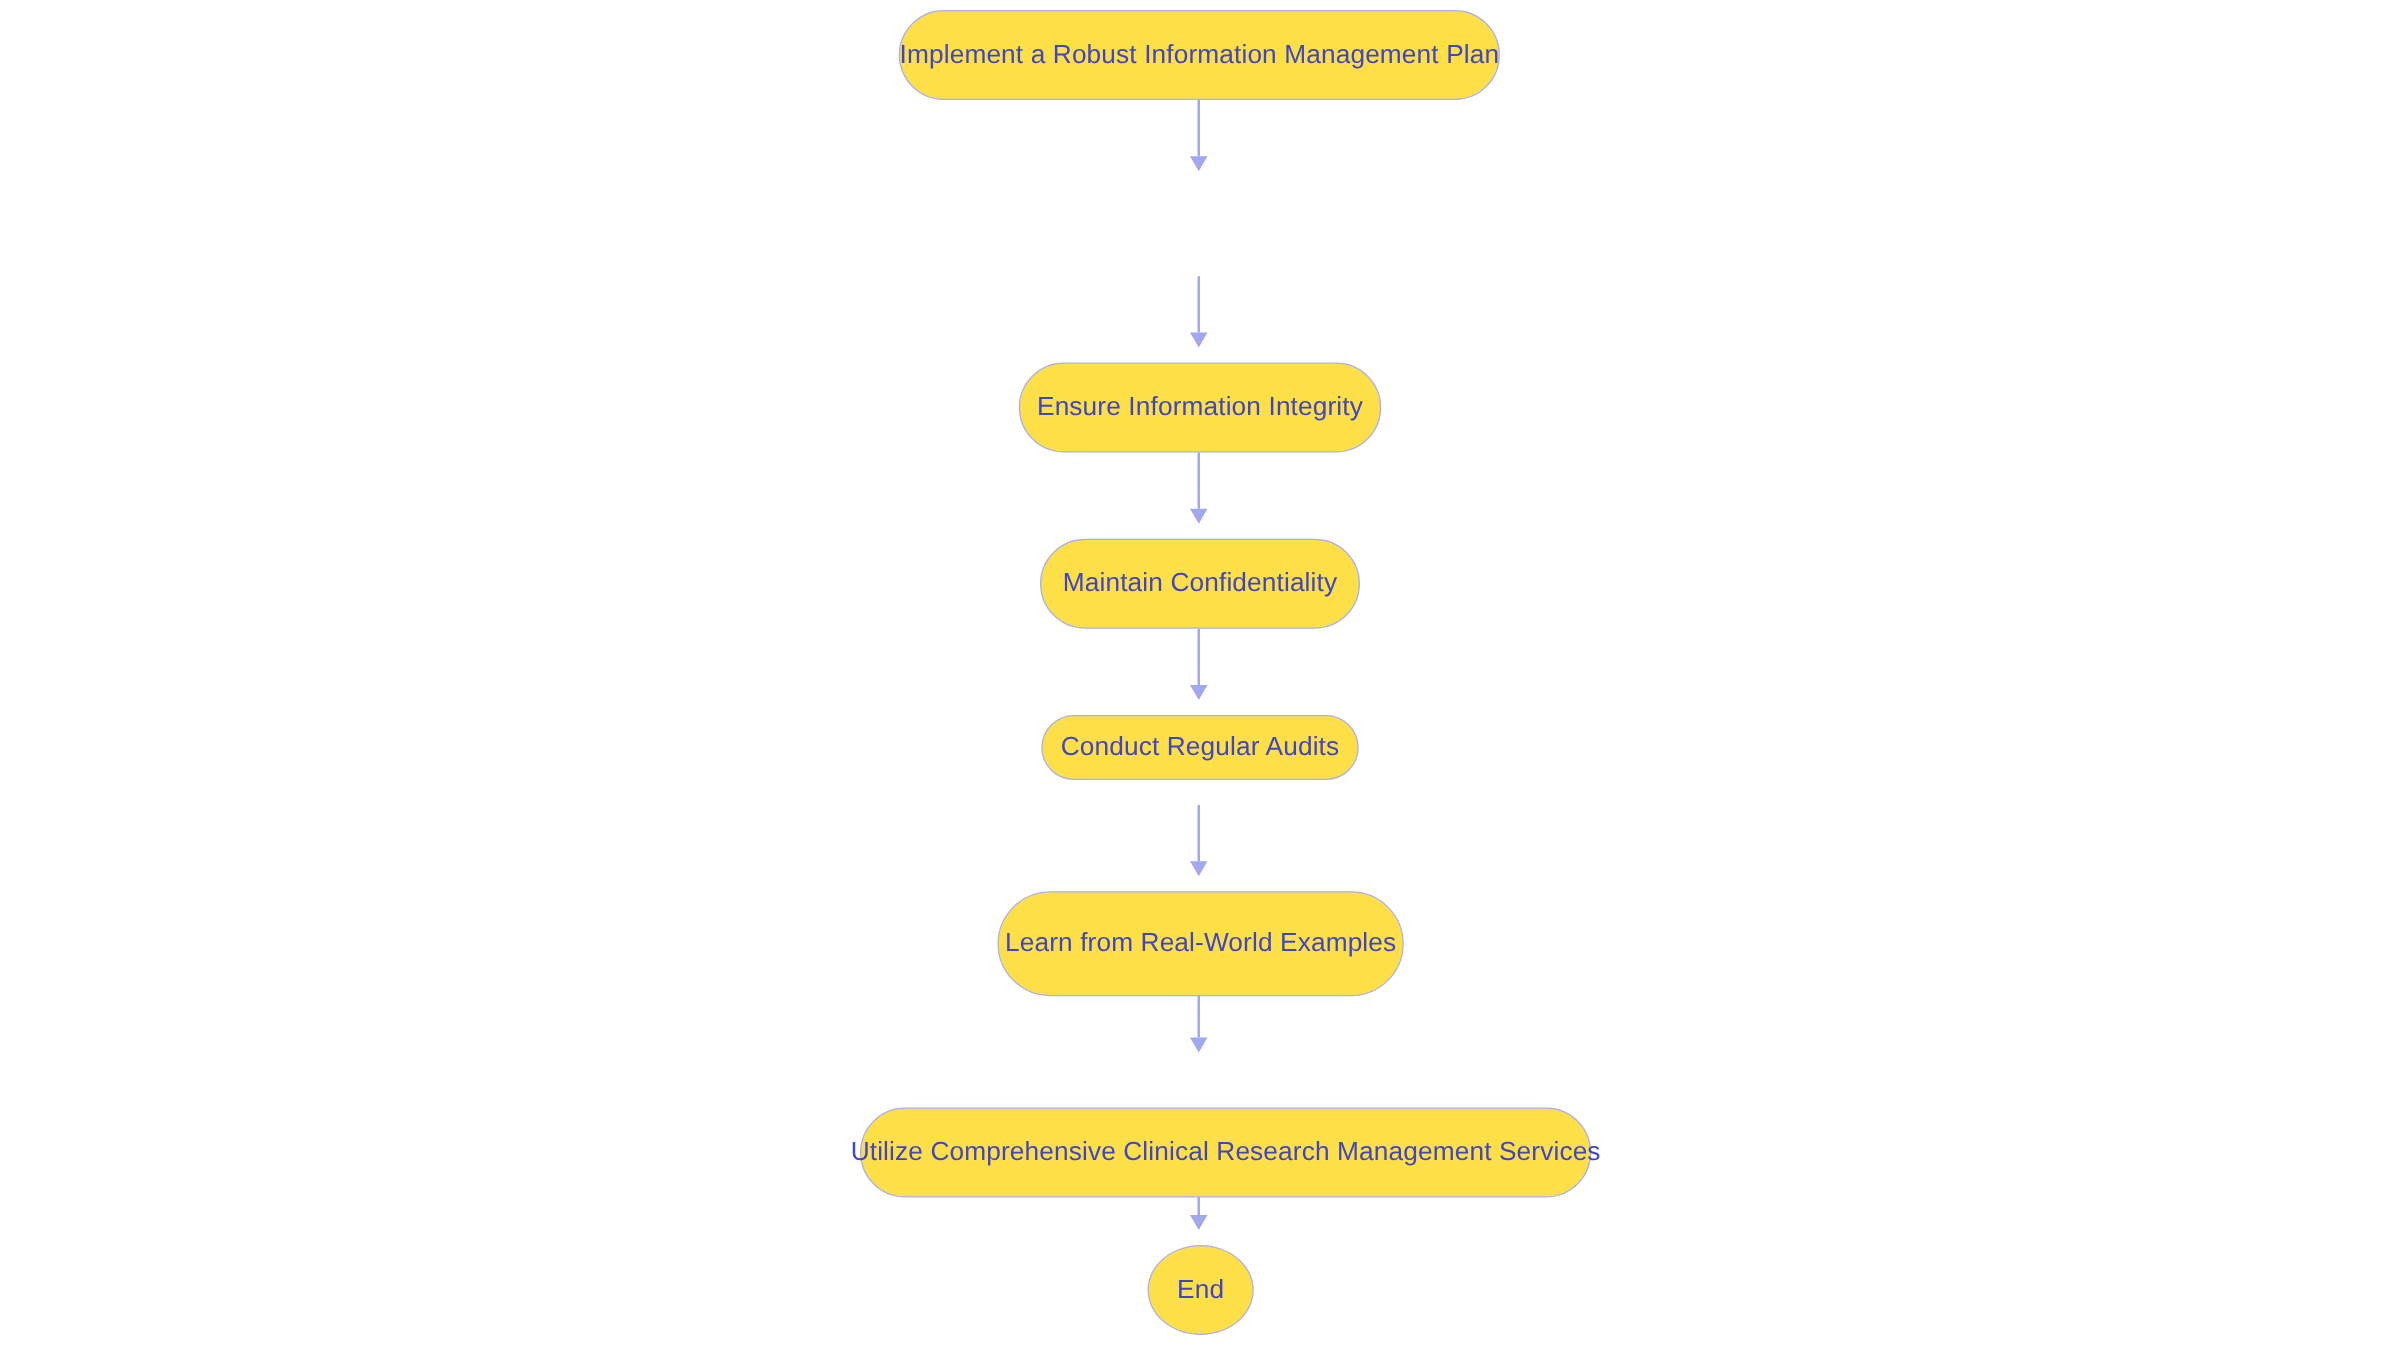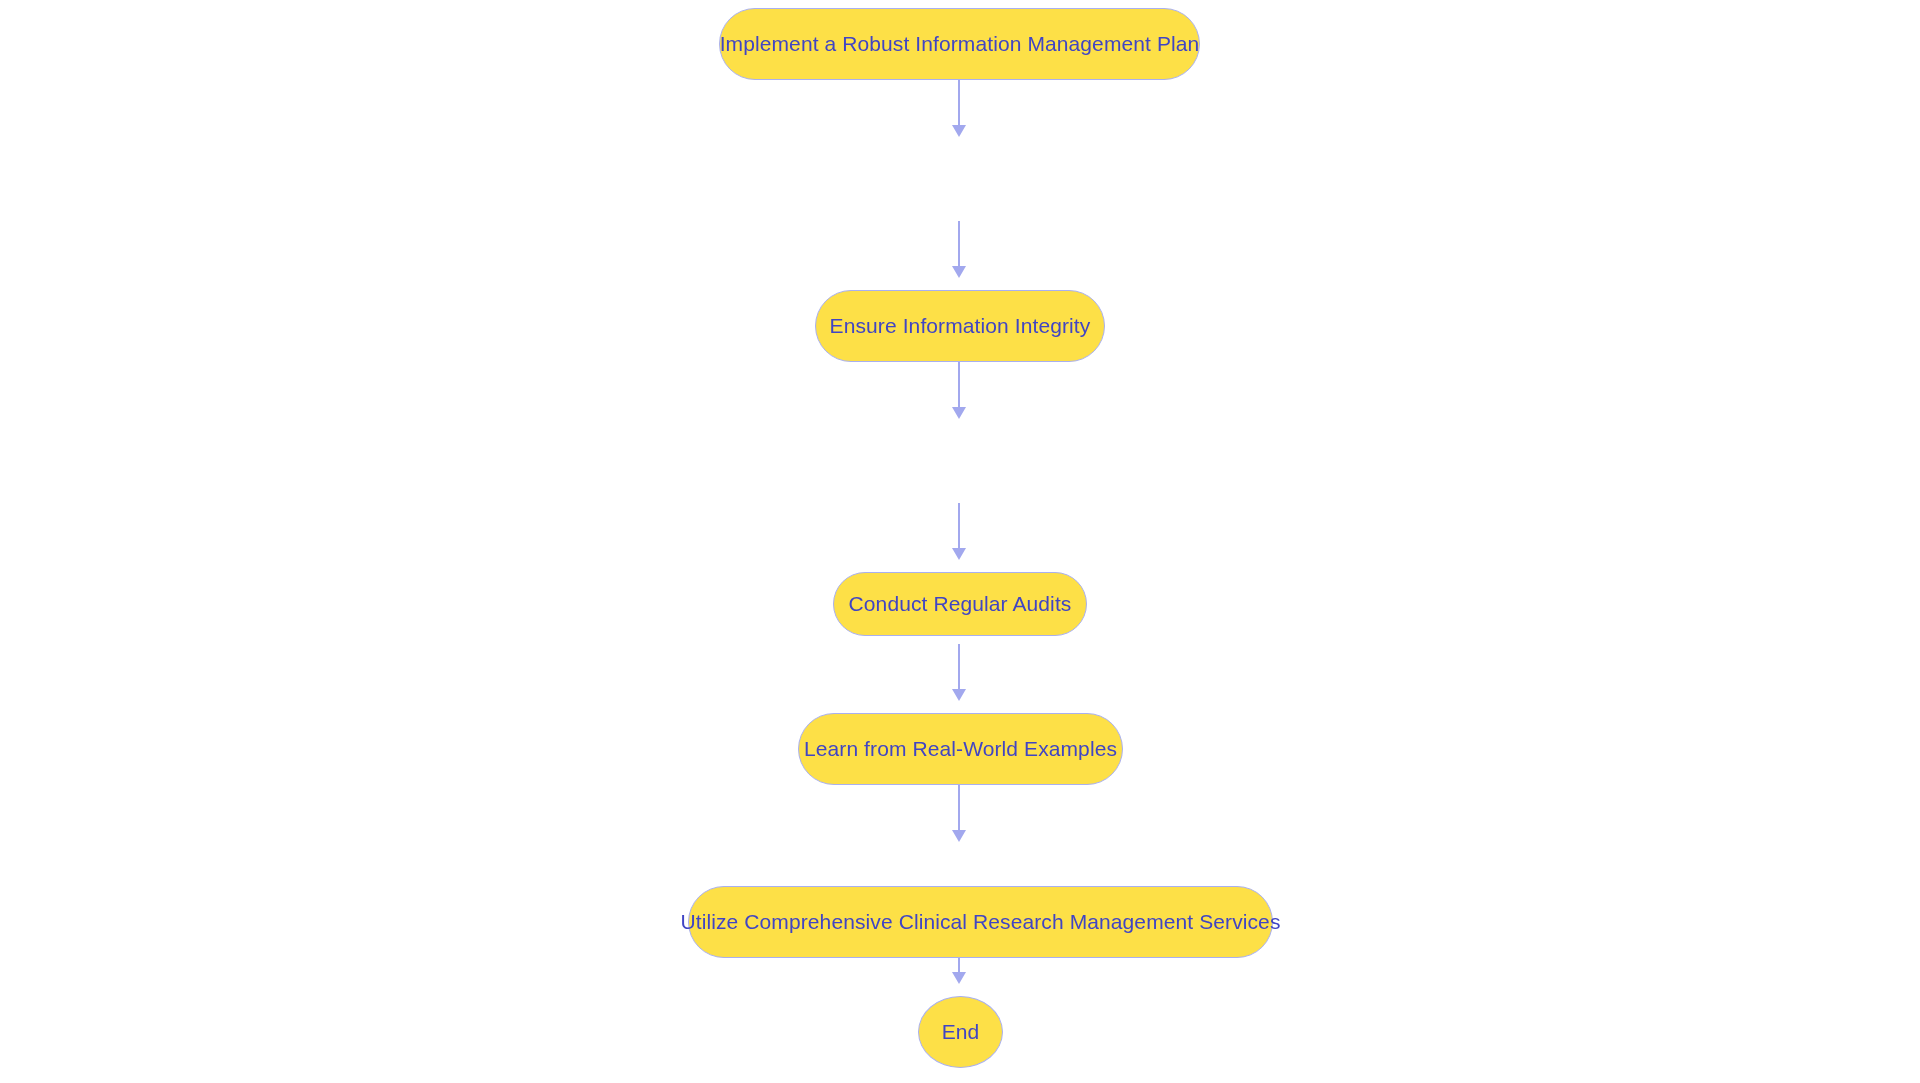--- a/index.html
+++ b/index.html
@@ -80,22 +80,23 @@
   <div class="edge-arrow" style="left:952px; top:830px;"></div>
 
   <div class="edge-line" style="left:958px; top:926px; height:46px;"></div>
   <div class="edge-arrow" style="left:952px; top:972px;"></div>
 
   <div class="flow-node stadium" style="left:719px; top:8px; width:481px; height:72px;">Implement a Robust Information Management Plan</div>
 
 
   <div class="flow-node stadium" style="left:815px; top:290px; width:290px; height:72px;">Ensure Information Integrity</div>
 
+  <div class="flow-node stadium" style="left:832px; top:431px; width:256px; height:72px;">Maintain Confidentiality</div>
 
-  <div class="flow-node stadium" style="left:833px; top:572px; width:254px; height:64px;text-align:center;">Conduct Regular Audits</div>
+  <div class="flow-node stadium" style="left:833px; top:572px; width:254px; height:52px;text-align:center;">Conduct Regular Audits</div>
 
-  <div class="flow-node stadium" style="left:798px; top:713px; width:325px; height:72px;text-align:right;">Learn from Real-World Examples</div>
+  <div class="flow-node stadium" style="left:798px; top:713px; width:325px; height:84px;text-align:right;">Learn from Real-World Examples</div>
 
   <div class="flow-node stadium" style="left:688px; top:854px; width:585px; height:72px;margin-top:32px;">Utilize Comprehensive Clinical Research Management Services</div>
 
   <div class="flow-node terminal-ellipse" style="left:918px; top:996px; width:85px; height:72px;">End</div>
 
 </div>
 
 </body></html>

